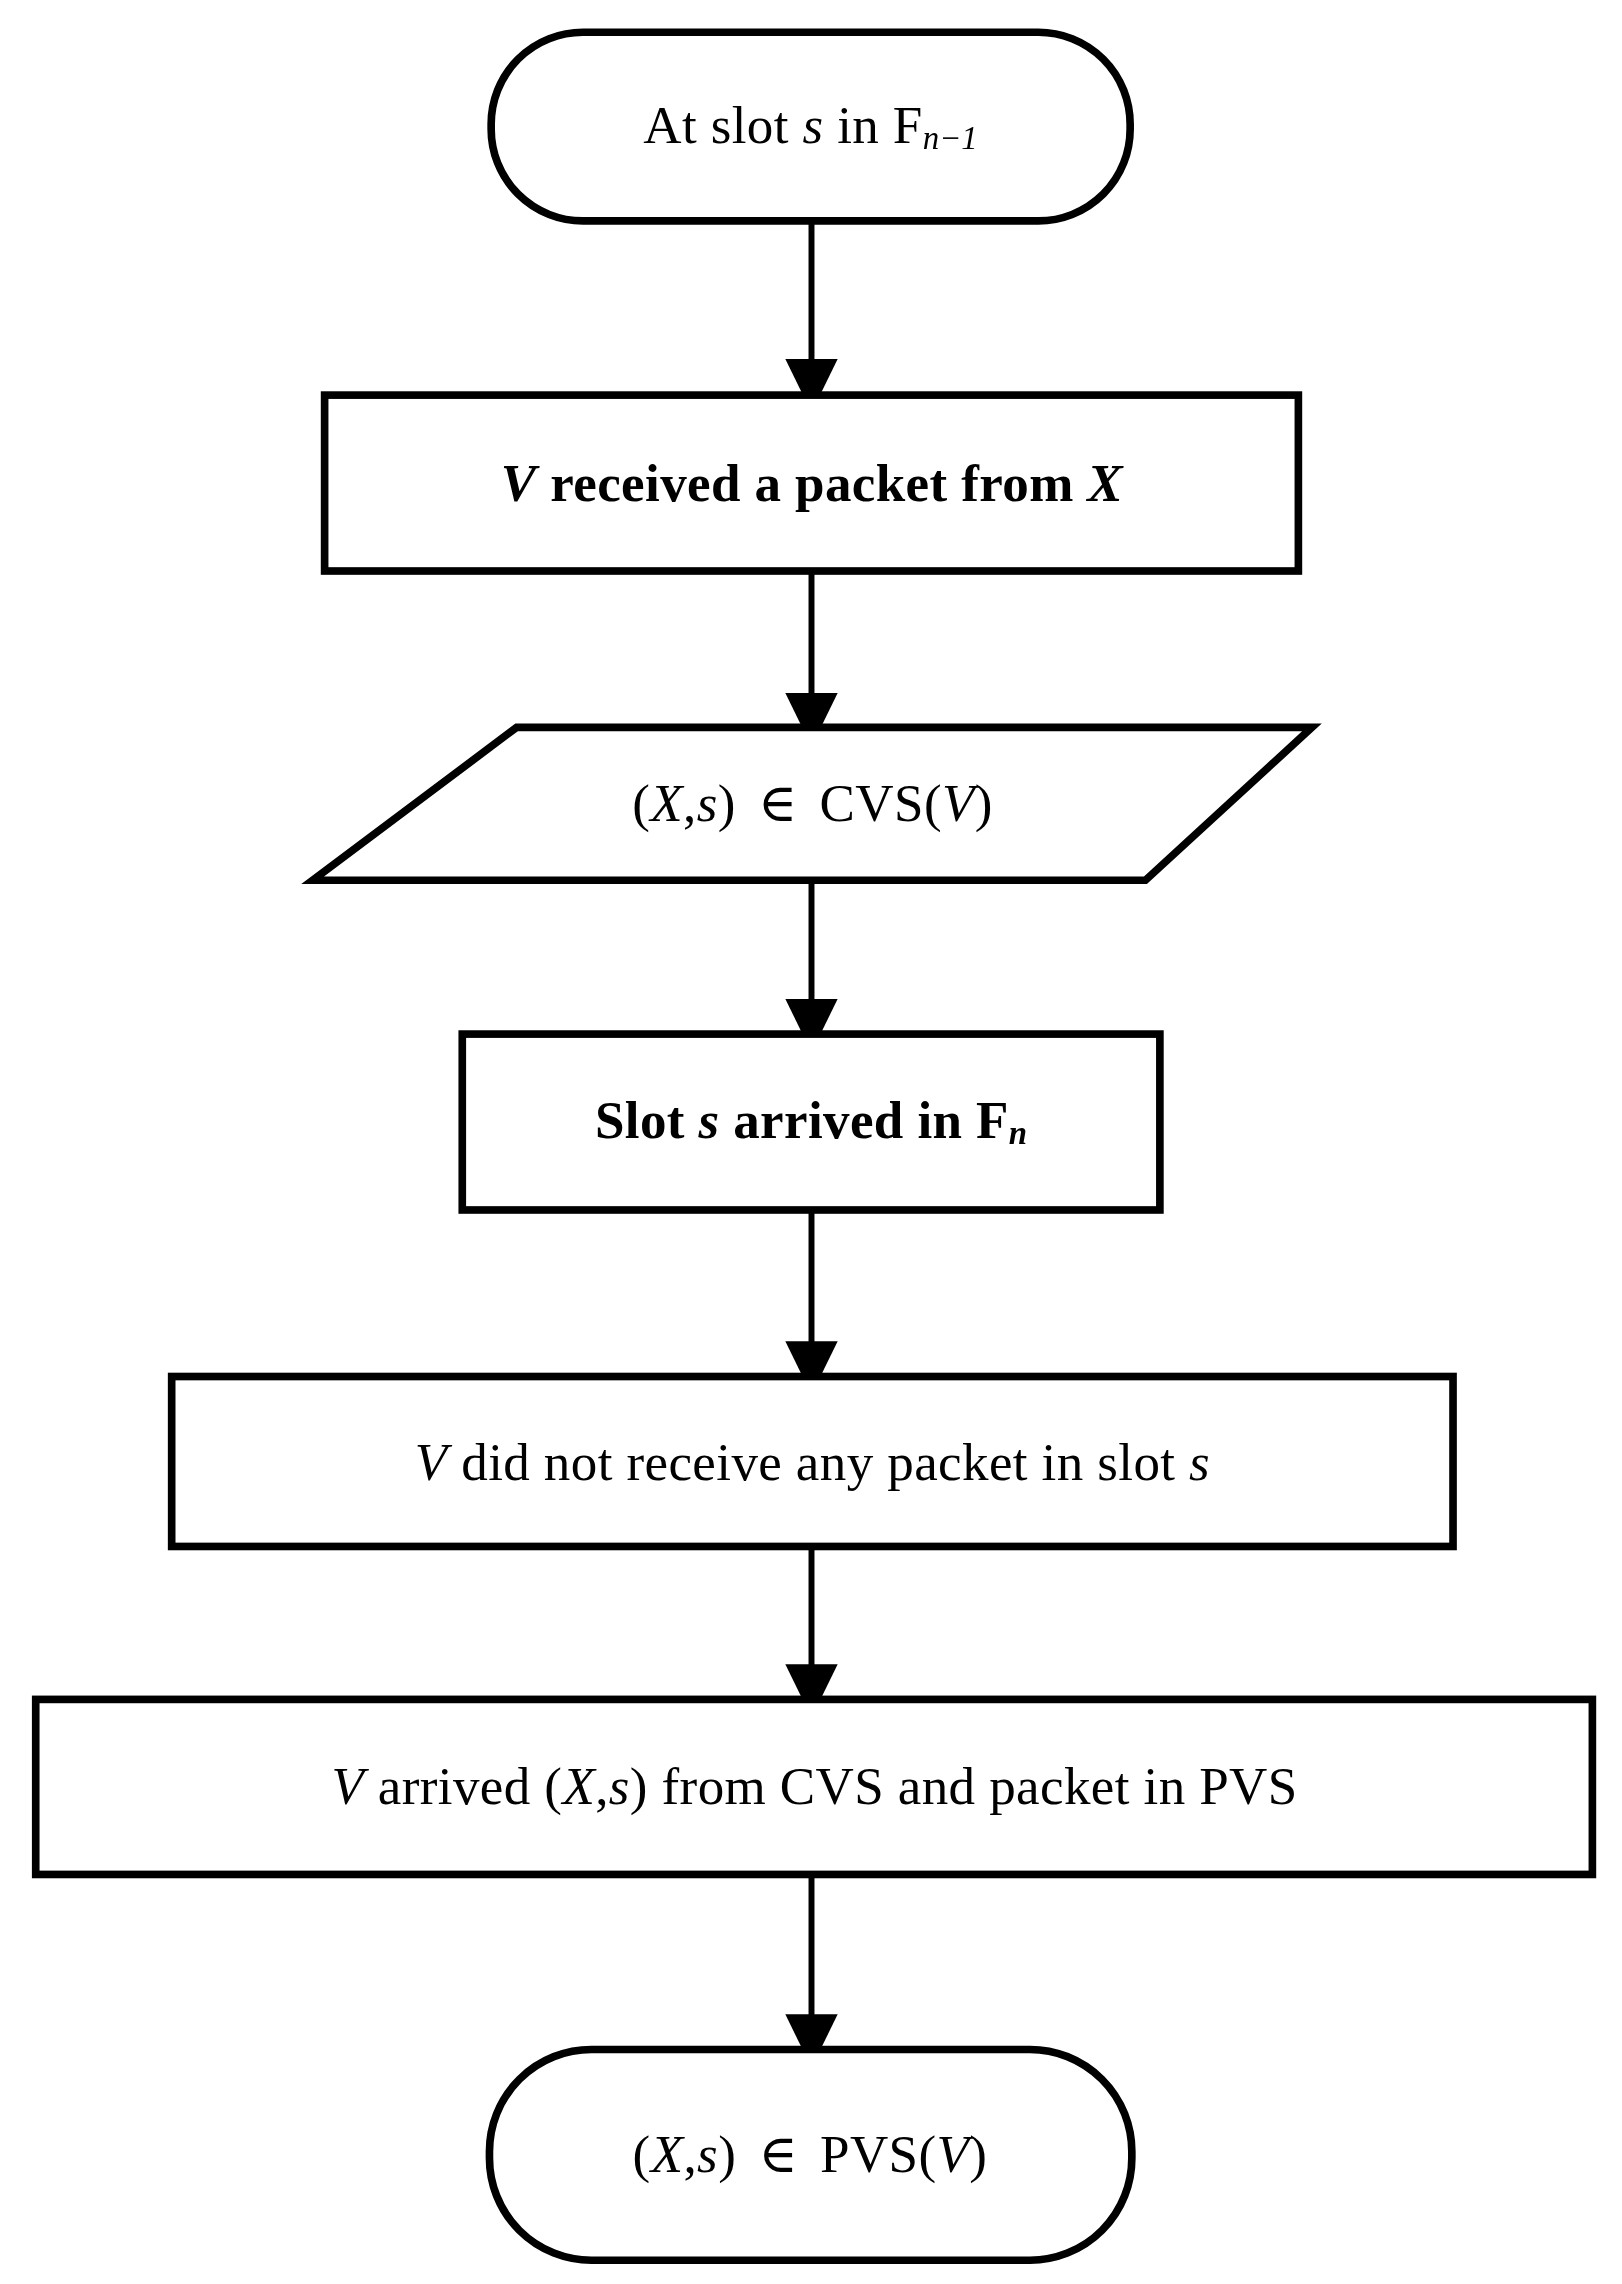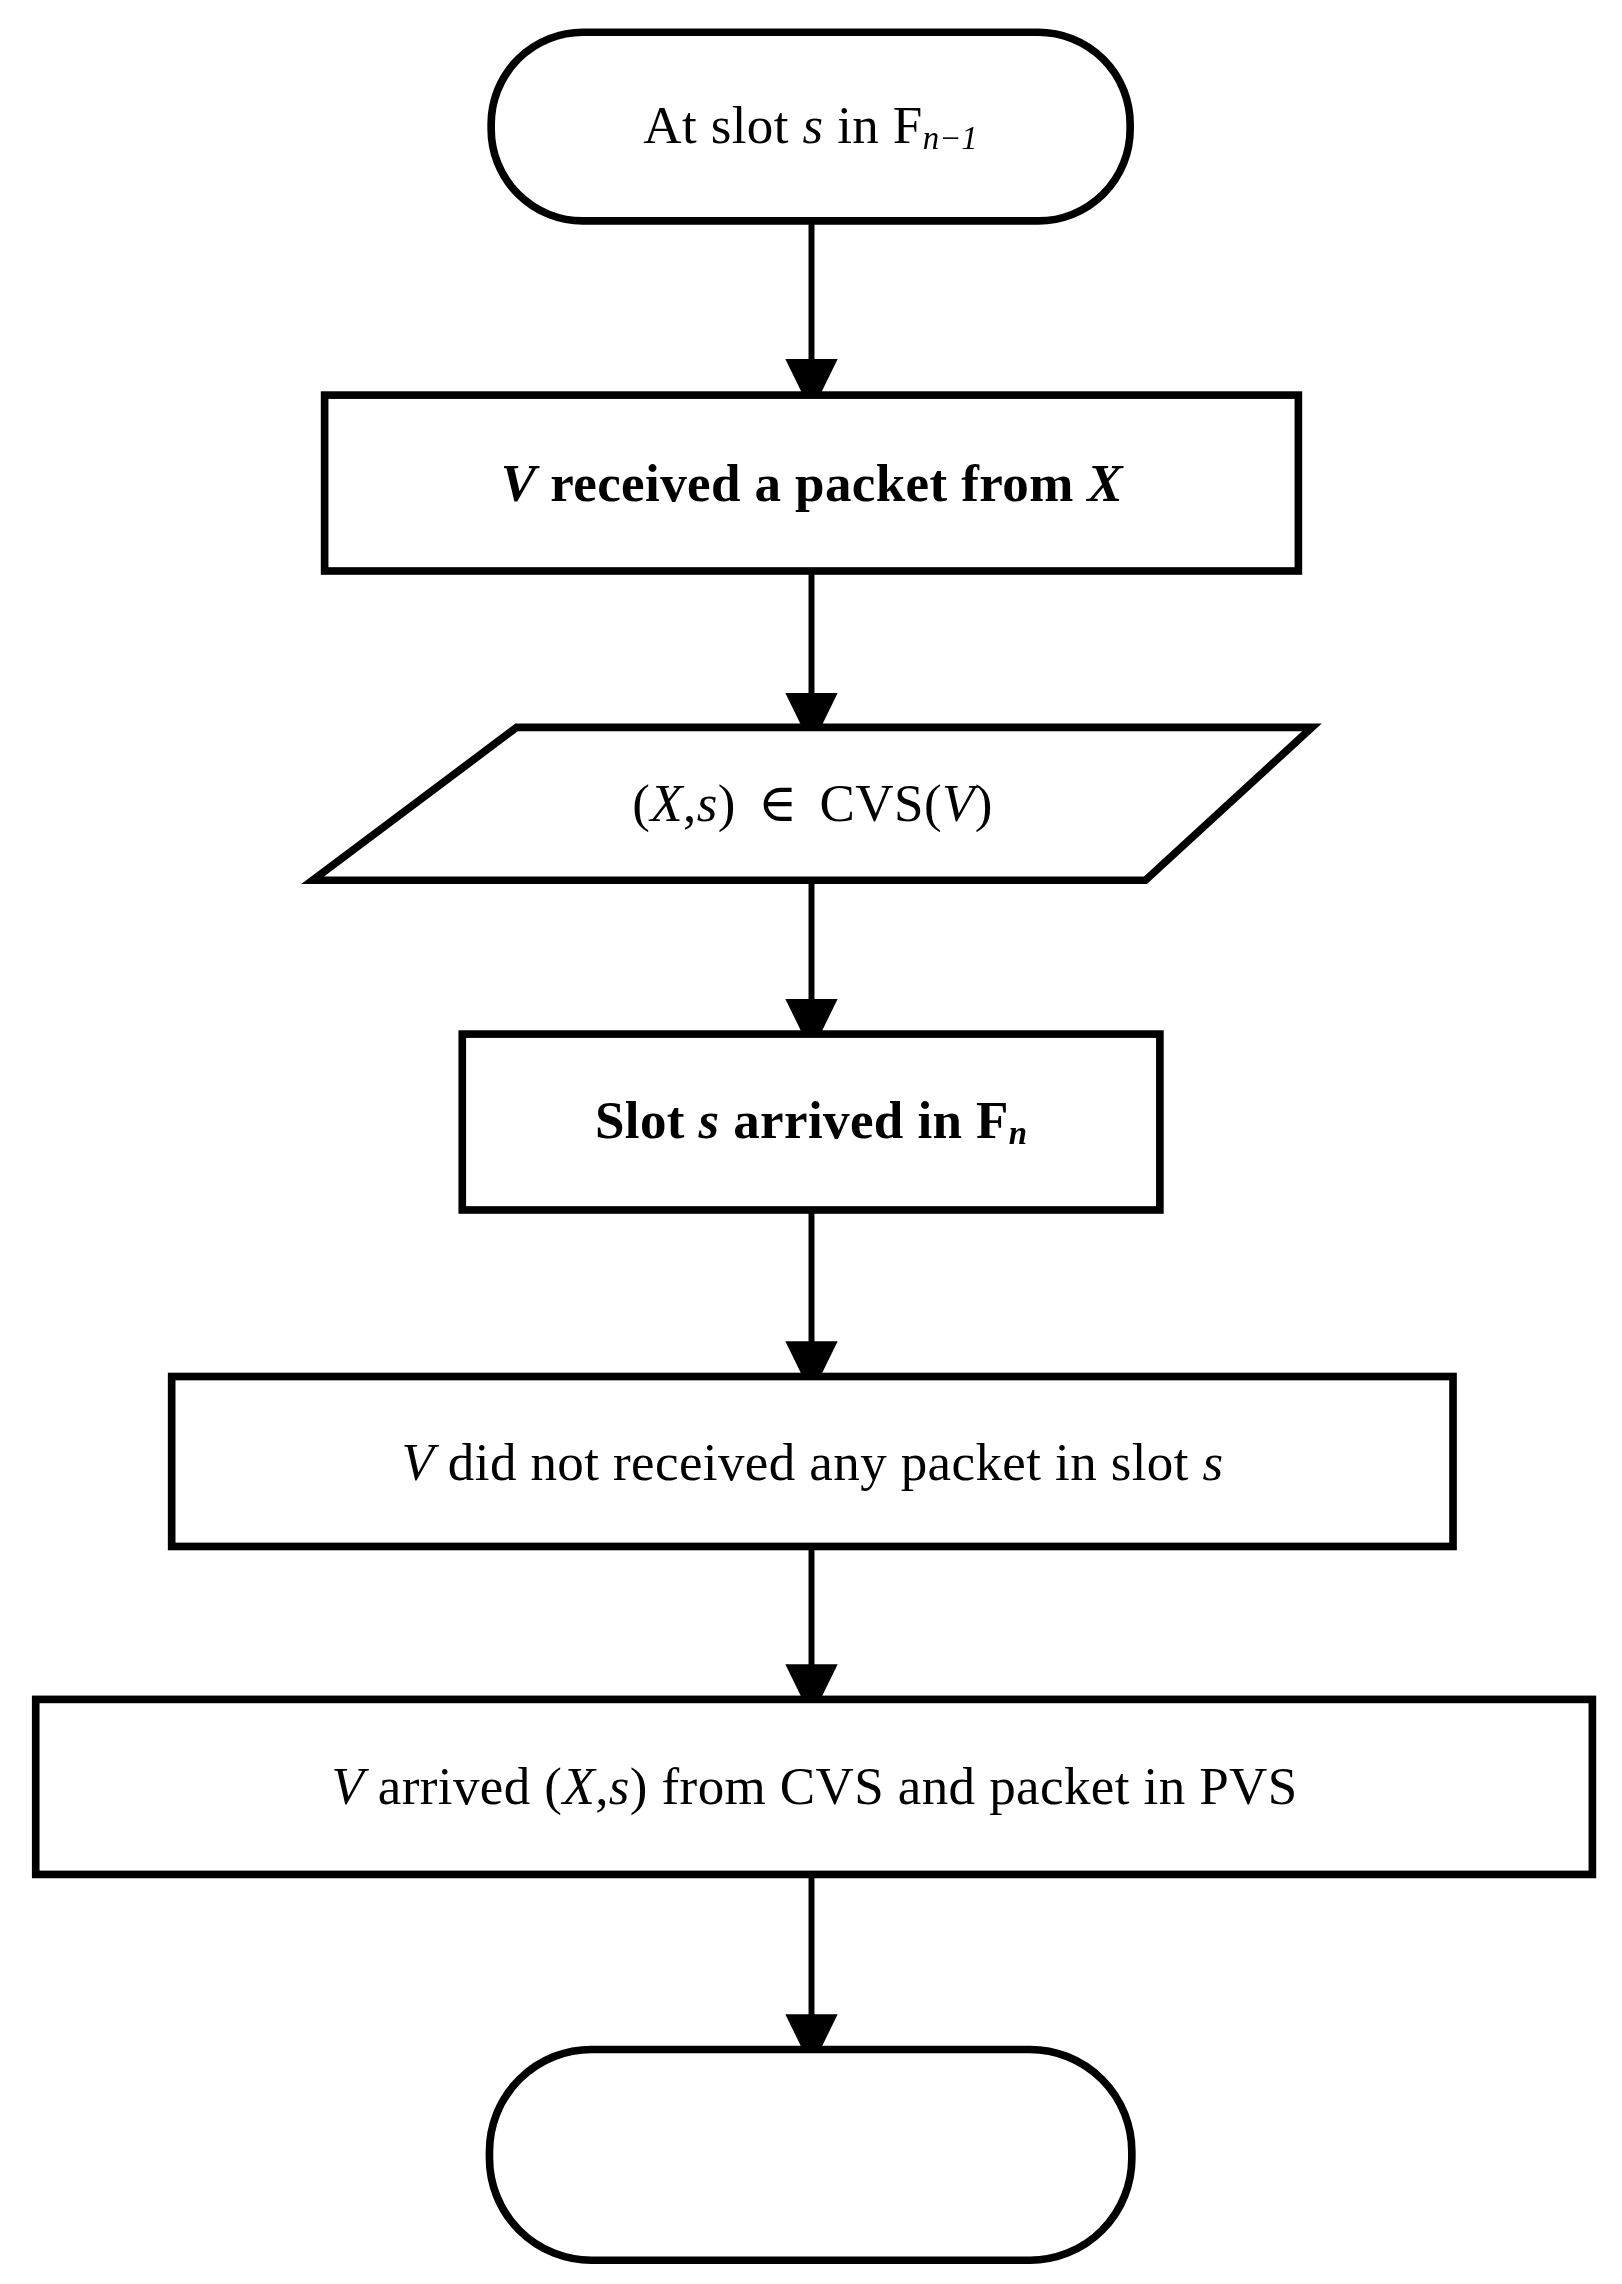--- a/index.html
+++ b/index.html
@@ -104,22 +104,25 @@
 
   <div class="node-label" style="left:340px; top:727px; width:945px; height:153px;">
     <span><span>(</span><i>X</i><span>,</span><i>s</i><span>) </span><span class="op">∈</span><span> CVS(</span><i>V</i><span>)</span></span>
   </div>
 
   <div class="node-label" style="left:462px; top:1034px; width:698px; height:176px;font-weight:bold;">
     <span><span>Slot </span><i>s</i><span> arrived in F</span><sub>n</sub></span>
   </div>
 
   <div class="node-label" style="left:172px; top:1377px; width:1281px; height:170px;">
-    <span><i>V</i><span> did not received any packet in slot </span><i>s</i></span>
+    <span><i>V</i><span> did not receive any packet in slot </span><i>s</i></span>
   </div>
 
   <div class="node-label" style="left:36px; top:1699px; width:1557px; height:175px;">
     <span><i>V</i><span> arrived (</span><i>X</i><span>,</span><i>s</i><span>) from CVS and packet in PVS</span></span>
   </div>
 
+  <div class="node-label" style="left:489px; top:2049px; width:642px; height:211px;">
+    <span><span>(</span><i>X</i><span>,</span><i>s</i><span>) </span><span class="op">∈</span><span> PVS(</span><i>V</i><span>)</span></span>
+  </div>
 
 </div>
 
 
 </body></html>

